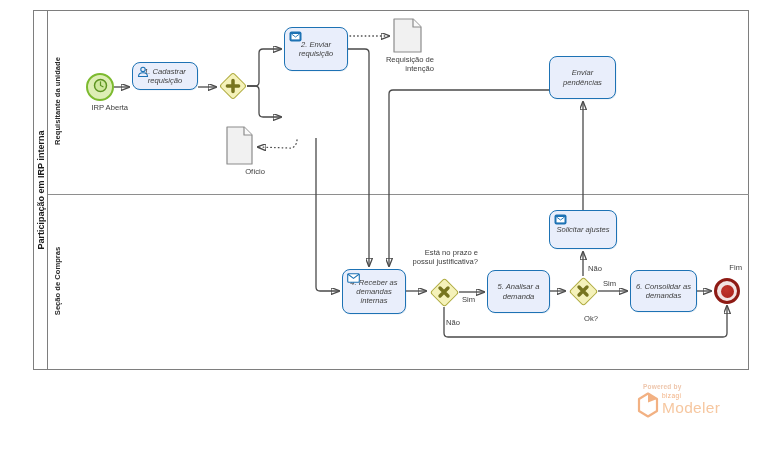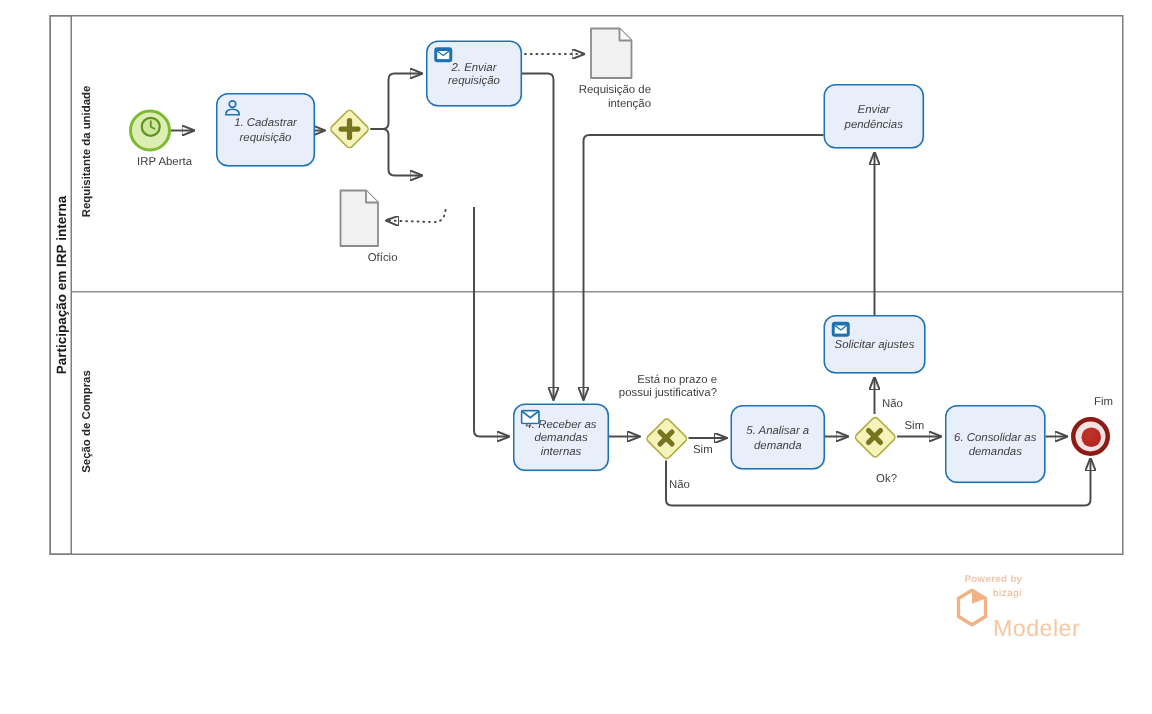--- a/index.html
+++ b/index.html
@@ -35,21 +35,21 @@
   
   .flows{position:absolute;left:0;top:0;width:768px;height:476px;pointer-events:none;}
   .flows path{fill:none;stroke:var(--line);stroke-width:1.3px;}
   .flows path.assoc{stroke-dasharray:0.6 3.2;stroke-linecap:round;}
   
   .branding{position:absolute;left:637px;top:383px;width:120px;color:var(--brand_orange);}
   .powered{font-size:6.5px;font-weight:bold;color:#eec6ac;letter-spacing:.2px;margin-left:6px;}
   .brand-row{display:flex;align-items:flex-start;margin-top:2px;}
   .brand-texts{margin-left:3px;}
   .brand-small{font-size:6.5px;color:var(--brand_orange_dark);letter-spacing:.4px;}
-  .brand-large{font-size:15.5px;color:var(--brand_orange);letter-spacing:.3px;margin-top:12px;}
+  .brand-large{font-size:15.5px;color:var(--brand_orange);letter-spacing:.3px;margin-top:0px;}
 </style>
 </head>
 <body>
 
 <div class="canvas">
 
   <div class="pool-border"></div>
   <div class="pool-title-band"></div>
   <div class="lane-divider"></div>
   <div class="vtext pool-title" style="left:-109px;top:184px;">Participação em IRP interna</div>
@@ -84,21 +84,21 @@
   <div class="start-event">
     <span>
       <svg width="17" height="17" viewBox="0 0 17 17">
         <circle cx="8.5" cy="8.5" r="6" fill="#cfe89e" stroke="var(--start_glyph)" stroke-width="1.5"></circle>
         <path d="M8.5,4.8 V8.5 L11,9.8" stroke="var(--start_glyph)" stroke-width="1.2" fill="none" stroke-linecap="round"></path>
       </svg>
     </span>
   </div>
   <div class="lbl" style="left:72px;top:103px;width:56px;">IRP Aberta</div>
 
-  <div class="task" style="left:132px;top:62px;width:66px;height:49px;margin-left:12px;">
+  <div class="task" style="left:132px;top:62px;width:66px;height:28px;">
     <span class="task-icon">
       <svg width="12" height="12" viewBox="0 0 12 12">
         <circle cx="6" cy="3.4" r="2.2" fill="#e9eefb" stroke="var(--task_border)" stroke-width="1.1"></circle>
         <path d="M1.5,10.5 Q1.5,6.8 6,6.8 Q10.5,6.8 10.5,10.5 Z" fill="#e9eefb" stroke="var(--task_border)" stroke-width="1.1"></path>
       </svg>
     </span>
     <span>1. Cadastrar requisição</span>
   </div>
 
   <div class="gw" style="left:223px;top:76px;width:20px;height:20px;"></div>
@@ -178,21 +178,21 @@
   <div class="gw" style="left:572.5px;top:280.5px;"></div>
   <span class="gw-marker" style="left:575px;top:283px;">
     <svg width="16" height="16" viewBox="0 0 16 16">
       <path d="M4,4 L12,12 M12,4 L4,12" stroke="var(--gateway_marker)" stroke-width="3.4" stroke-linecap="round"></path>
     </svg>
   </span>
   <div class="lbl" style="left:568px;top:314px;width:30px;">Ok?</div>
   <span class="flow-lbl" style="left:603px;top:279px;">Sim</span>
   <span class="flow-lbl" style="left:588px;top:264px;">Não</span>
 
-  <div class="task" style="left:630px;top:270px;width:67px;height:52px;">
+  <div class="task" style="left:630px;top:270px;width:67px;height:42px;">
     <span>6. Consolidar as demandas</span>
   </div>
 
   <div class="end-event">
     <div class="end-disc"></div>
   </div>
   <div class="lbl" style="left:712px;top:263px;width:30px;">Fim</div>
 
   <div class="branding">
     <div class="powered">Powered by</div>

